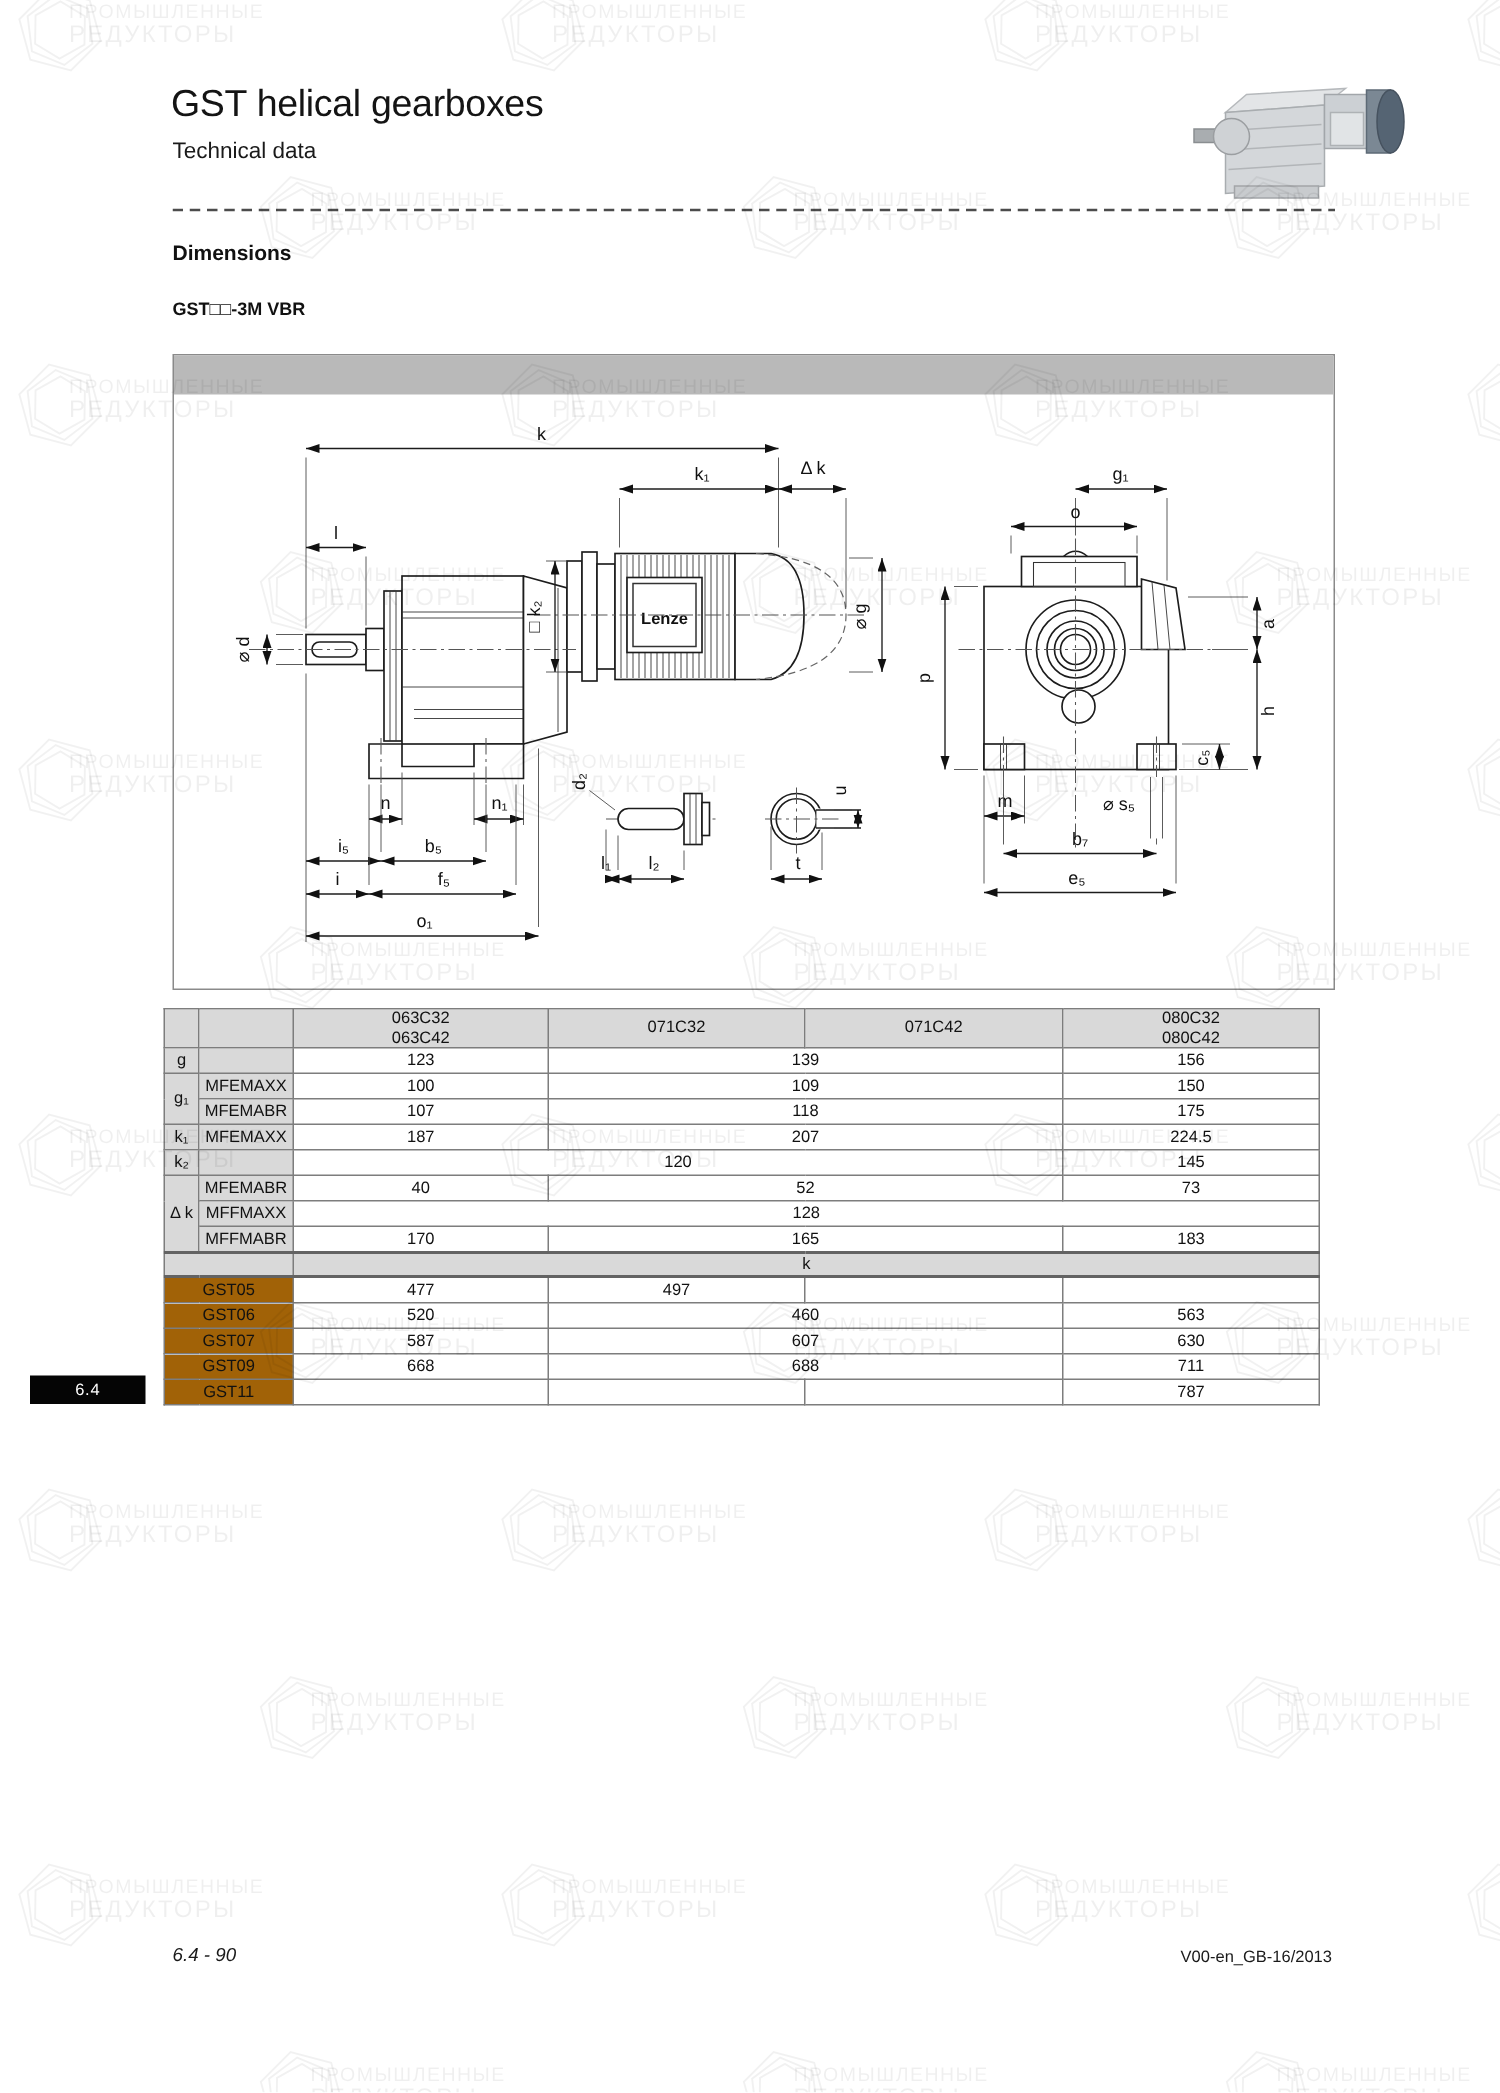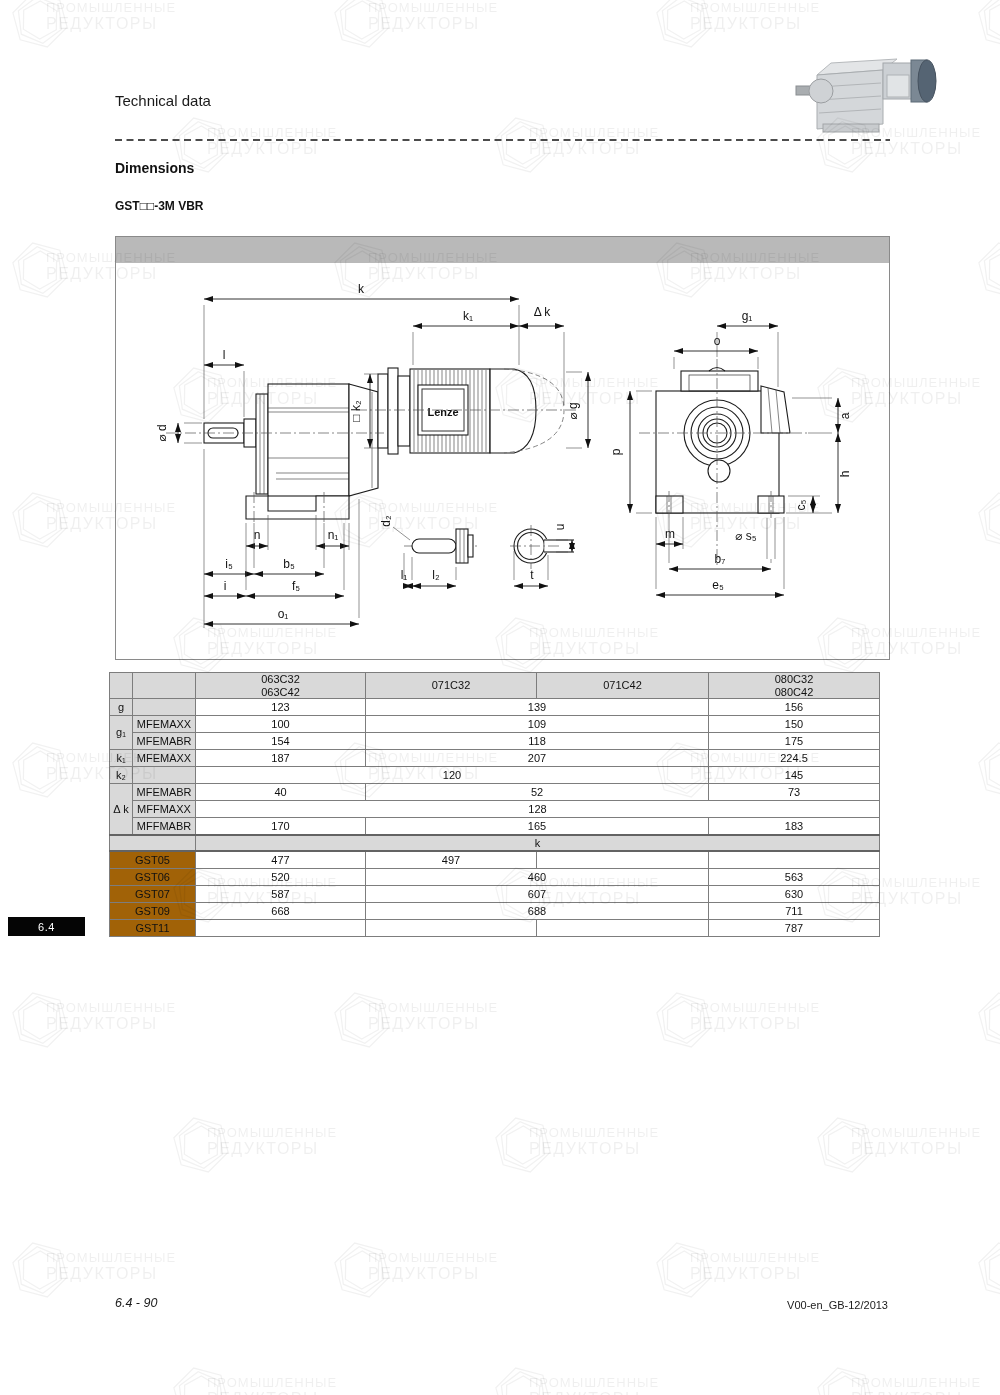--- a/index.html
+++ b/index.html
@@ -30,36 +30,37 @@
   table.dims{position:absolute;left:109px;top:672px;width:770px;border-collapse:collapse;table-layout:fixed;border:1px solid #4a4a4a;}
   table.dims td,table.dims th{border:1px solid #7d7d7d;font-size:11px;font-weight:normal;color:#111;height:16px;padding:0;line-height:1.15;text-align:center;overflow:hidden;}
   .lab{background:#d9d9d9;}
   th.hd{background:#d9d9d9;font-weight:bold;height:33px;}
   td.dimlab{text-align:left;padding-left:2px;font-size:11.5px;background:#d9d9d9;}
   td.sublab{text-align:left;padding-left:3px;font-size:10.5px;background:#d9d9d9;}
   td.gstlab{background:#a16207;font-weight:bold;}
   tr.kband td{background:#d9d9d9;border-top:2px solid #636363;border-bottom:2px solid #636363;height:14px;}
 
   
-  .tab64{position:absolute;left:8px;top:917px;width:77px;height:19px;background:#050505;color:#fff;font-size:11px;display:flex;align-items:center;justify-content:center;letter-spacing:.5px;}
+  .tab64{position:absolute;left:20px;top:917px;width:77px;height:19px;background:#050505;color:#fff;font-size:11px;display:flex;align-items:center;justify-content:center;letter-spacing:.5px;}
   .foot-l{position:absolute;left:115px;top:1296px;font-size:12.5px;color:#1a1a1a;font-style:italic;}
   .foot-r{position:absolute;right:112px;top:1299px;font-size:11px;color:#1a1a1a;}
 
   
   #wm-layer{position:absolute;left:0;top:0;width:1000px;height:1395px;z-index:30;pointer-events:none;overflow:hidden;}
   .wm{position:absolute;display:flex;align-items:flex-start;}
   .wm-text{display:flex;flex-direction:column;margin-left:-26px;margin-top:12px;color:rgba(0,0,0,0.062);white-space:nowrap;}
   .wm-t1{font-size:13px;letter-spacing:1px;}
   .wm-t2{font-size:16px;letter-spacing:1.5px;}
 </style>
 </head>
 <body>
 
 <div id="page">
 
+  <div class="title">GST helical gearboxes</div>
   <div class="subtitle">Technical data</div>
 
   <svg class="photo" width="145" height="90" viewBox="0 0 145 90">
     <rect x="1" y="41" width="22" height="9" fill="#a9adb0" stroke="#8a8e91" stroke-width="1"></rect>
     <polygon points="22,30 36,18 102,14 88,25" fill="#e3e5e7" stroke="#b6b9bc" stroke-width="1"></polygon>
     <polygon points="22,30 88,25 88,79 22,84" fill="#d4d7da" stroke="#a9adb0" stroke-width="1"></polygon>
     <line x1="24" y1="42" x2="86" y2="38" stroke="#b2b5b8" stroke-width="1"></line>
     <line x1="24" y1="55" x2="86" y2="51" stroke="#b2b5b8" stroke-width="1"></line>
     <line x1="24" y1="68" x2="86" y2="64" stroke="#b2b5b8" stroke-width="1"></line>
     <rect x="28" y="79" width="56" height="8" fill="#c8cbce" stroke="#a2a5a8" stroke-width="1"></rect>
@@ -341,21 +342,21 @@
     </tr>
     <tr>
       <td class="dimlab" rowspan="2">g₁</td>
       <td class="sublab">MFEMAXX</td>
       <td>100</td>
       <td colspan="2">109</td>
       <td>150</td>
     </tr>
     <tr>
       <td class="sublab">MFEMABR</td>
-      <td>154</td>
+      <td>107</td>
       <td colspan="2">118</td>
       <td>175</td>
     </tr>
     <tr>
       <td class="dimlab">k₁</td>
       <td class="sublab">MFEMAXX</td>
       <td>187</td>
       <td colspan="2">207</td>
       <td>224.5</td>
     </tr>
@@ -416,21 +417,21 @@
       <td></td>
       <td></td>
       <td></td>
       <td>787</td>
     </tr>
   </tbody>
     </table>
 
   <div class="tab64">6.4</div>
   <div class="foot-l">6.4 - 90</div>
-  <div class="foot-r">V00-en_GB-12/2013</div>
+  <div class="foot-r">V00-en_GB-16/2013</div>
 
   <div id="wm-layer">
       <div class="wm" style="left: 8px; top: -12px;">
         <svg width="64" height="64" viewBox="0 0 64 64">
           <polygon points="59.1,39.2 39.3,59.0 12.2,51.8 4.9,24.8 24.7,5.0 51.8,12.2" fill="none" stroke="rgba(0,0,0,0.055)" stroke-width="1.3"></polygon>
           <polygon points="53.6,41.2 34.9,55.3 13.3,46.2 10.4,22.8 29.1,8.7 50.7,17.8" fill="none" stroke="rgba(0,0,0,0.055)" stroke-width="1.3"></polygon>
           <polygon points="48.3,41.8 31.7,51.0 15.4,41.2 15.7,22.2 32.3,13.0 48.6,22.8" fill="none" stroke="rgba(0,0,0,0.055)" stroke-width="1.3"></polygon>
         </svg>
         <div class="wm-text">
           <span class="wm-t1">ПРОМЫШЛЕННЫЕ</span>

